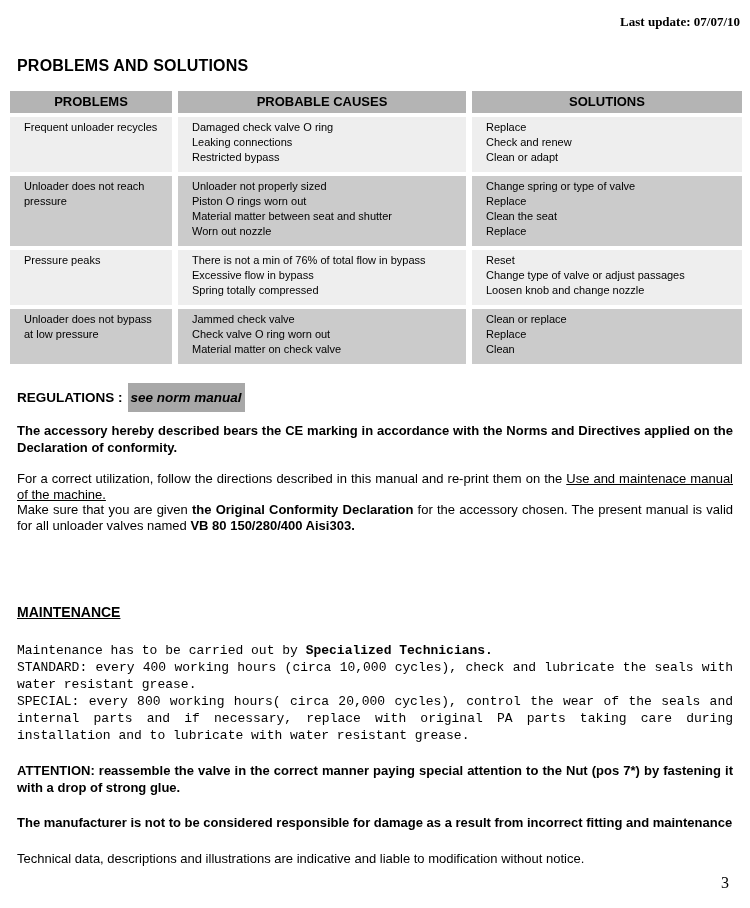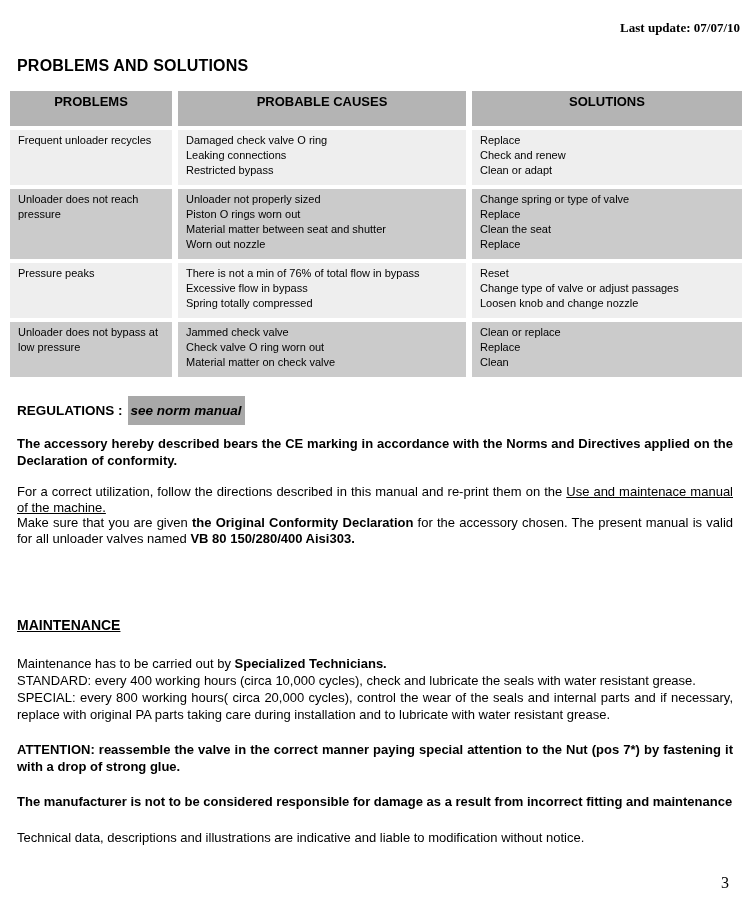--- a/index.html
+++ b/index.html
@@ -9,21 +9,21 @@
     position: relative;
     width: 750px;
     height: 908px;
     margin: 0 auto;
     background: #ffffff;
     overflow: hidden;
   }
 
   .last-update {
     position: absolute;
-    top: 20px;
+    top: 14px;
     right: 10px;
     font-family: "Liberation Serif", serif;
     font-weight: bold;
     font-size: 13px;
   }
 
   .doc-title {
     margin: 57px 17px 0 17px;
     font-size: 16px;
     font-weight: bold;
@@ -37,26 +37,26 @@
     grid-template-columns: 162px 288px 1fr;
     column-gap: 6px;
     row-gap: 4px;
   }
   .ps-table .th {
     background: #b4b4b4;
     font-size: 13px;
     font-weight: bold;
     text-align: center;
     line-height: 21px;
-    height: 35px;
+    height: 22px;
   }
   .ps-table .td {
     font-size: 11px;
     line-height: 15px;
-    padding: 3px 8px 7px 8px;
+    padding: 3px 8px 7px 14px;
     white-space: pre-line;
   }
   .row-light { background: #eeeeee; }
   .row-dark  { background: #cbcbcb; }
 
   
   .regulations-line {
     margin: 26px 17px 0 17px;
     font-size: 13.5px;
     font-weight: bold;
@@ -87,20 +87,21 @@
   .maintenance-title {
     margin: 71px 17px 0 17px;
     font-size: 14px;
     font-weight: bold;
     text-decoration: underline;
   }
   .maint-block {
     margin: 22px 17px 12px 17px;
     font-size: 13px;
     line-height: 17px;
+    font-family: Liberation Mono, monospace;
   }
   .maint-block p { text-align: justify; }
   .attention, .disclaimer {
     margin: 18px 17px 0 17px;
     font-size: 13px;
     line-height: 17px;
     font-weight: bold;
     text-align: justify;
   }
   .technical-note {

